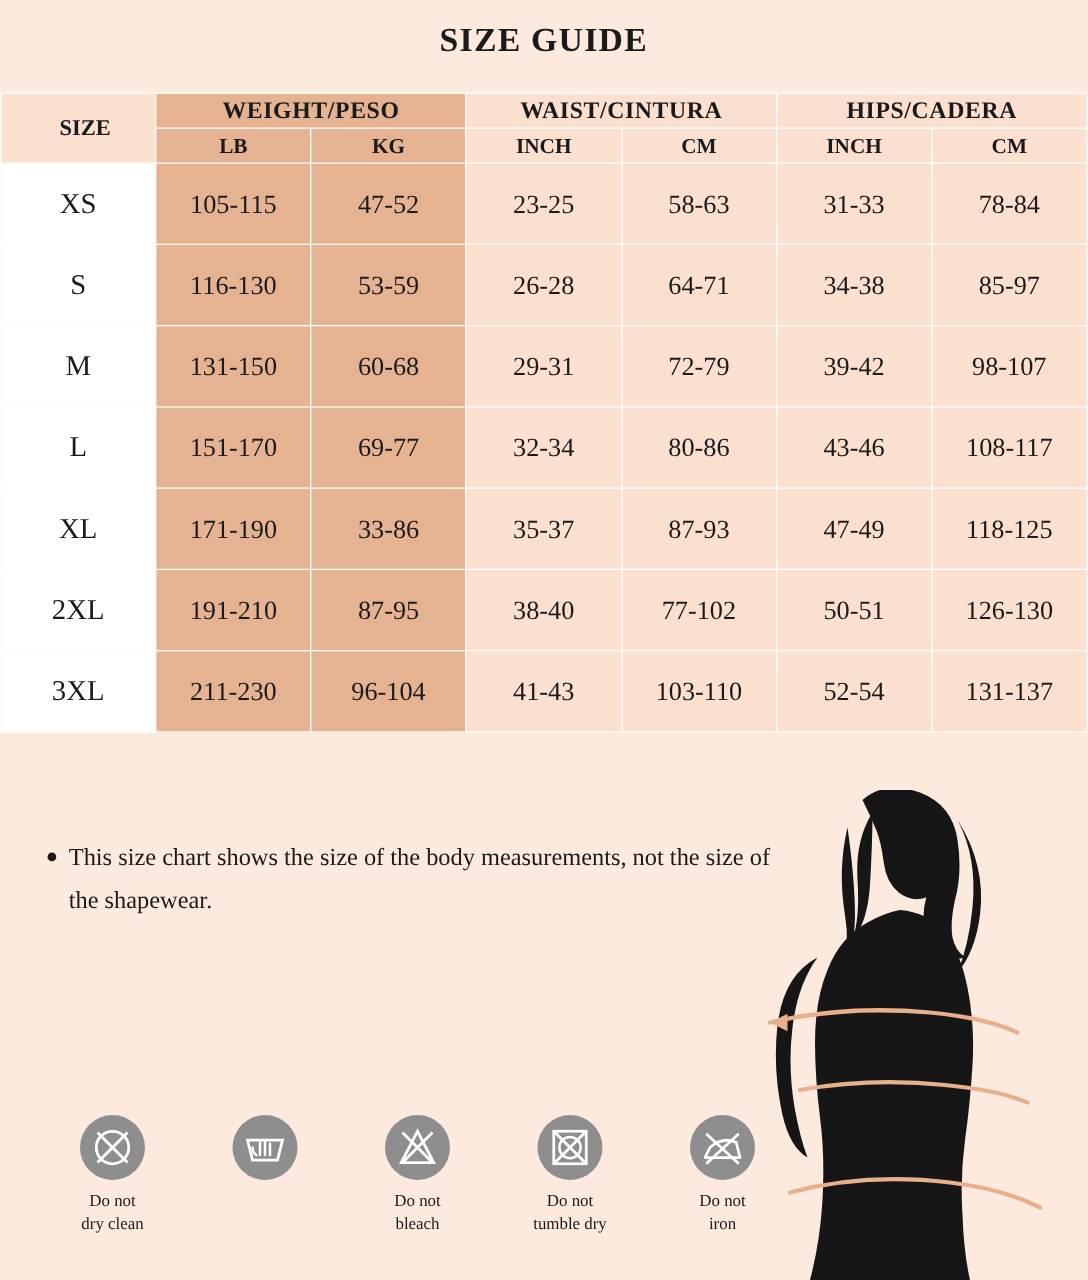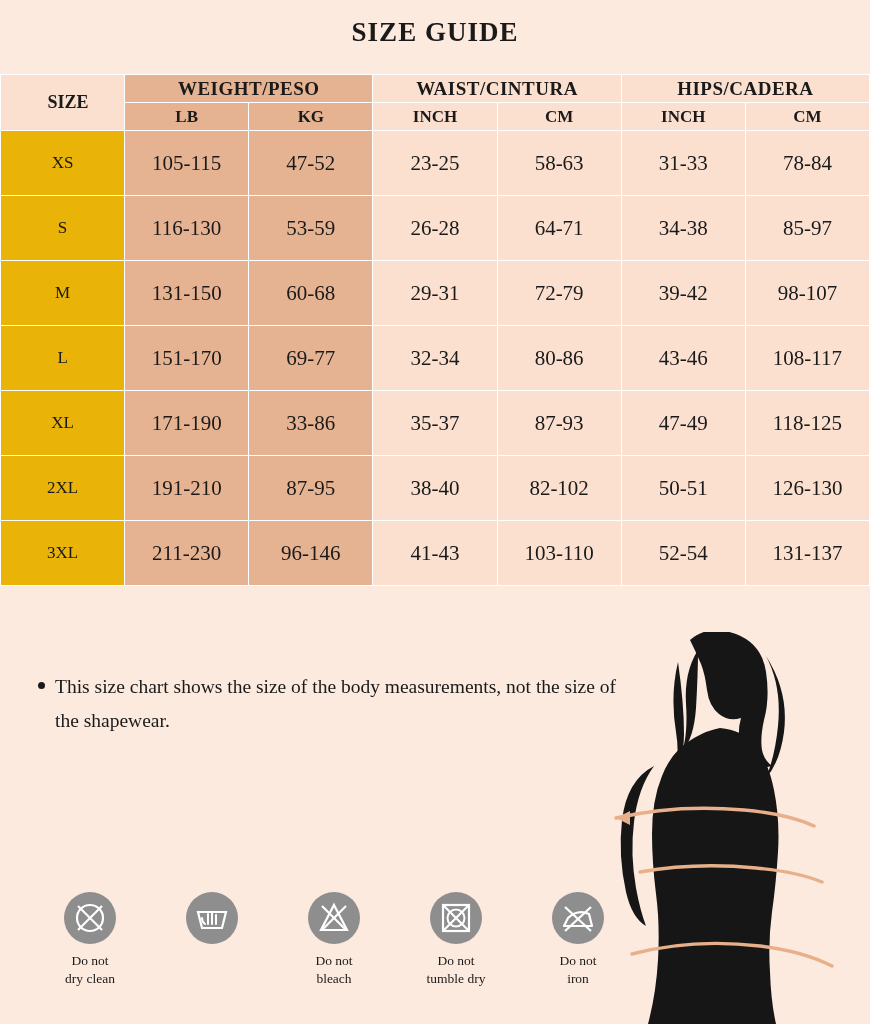--- a/index.html
+++ b/index.html
@@ -62,22 +62,22 @@
     font-weight: bold;
   }
   .size-cell {
     background: #fbe0d0;
     font-weight: bold;
     font-size: 18px;
     text-align: left;
     padding-left: 12px;
   }
   td.sizecol {
-    background: #eab308;
-    font-size: 17px;
+    background: #ffffff;
+    font-size: 23px;
     width: 90px;
   }
   td.wt {
     background: #e6b392;
     font-size: 21px;
   }
   td.msr {
     background: #fbe0d0;
     font-size: 21px;
   }
@@ -214,28 +214,28 @@
       <td class="msr">35-37</td>
       <td class="msr">87-93</td>
       <td class="msr">47-49</td>
       <td class="msr">118-125</td>
     </tr>
     <tr class="datarow">
       <td class="sizecol">2XL</td>
       <td class="wt">191-210</td>
       <td class="wt">87-95</td>
       <td class="msr">38-40</td>
-      <td class="msr">82-102</td>
+      <td class="msr">77-102</td>
       <td class="msr">50-51</td>
       <td class="msr">126-130</td>
     </tr>
     <tr class="datarow">
       <td class="sizecol">3XL</td>
       <td class="wt">211-230</td>
-      <td class="wt">96-146</td>
+      <td class="wt">96-104</td>
       <td class="msr">41-43</td>
       <td class="msr">103-110</td>
       <td class="msr">52-54</td>
       <td class="msr">131-137</td>
     </tr>
   </tbody>
     </table>
 
   <div class="notes">
     <div class="note">

